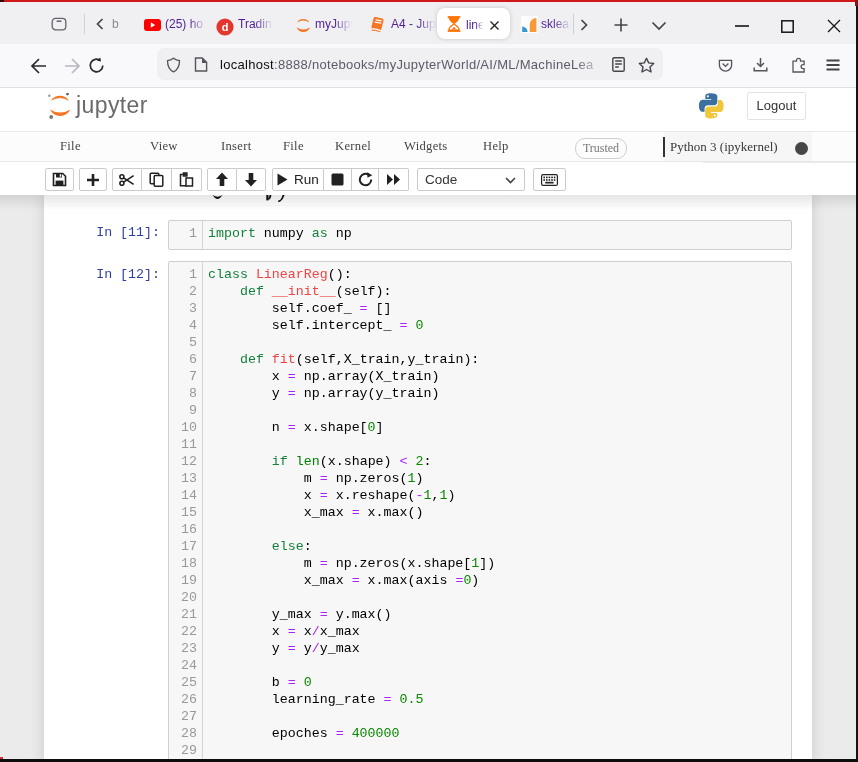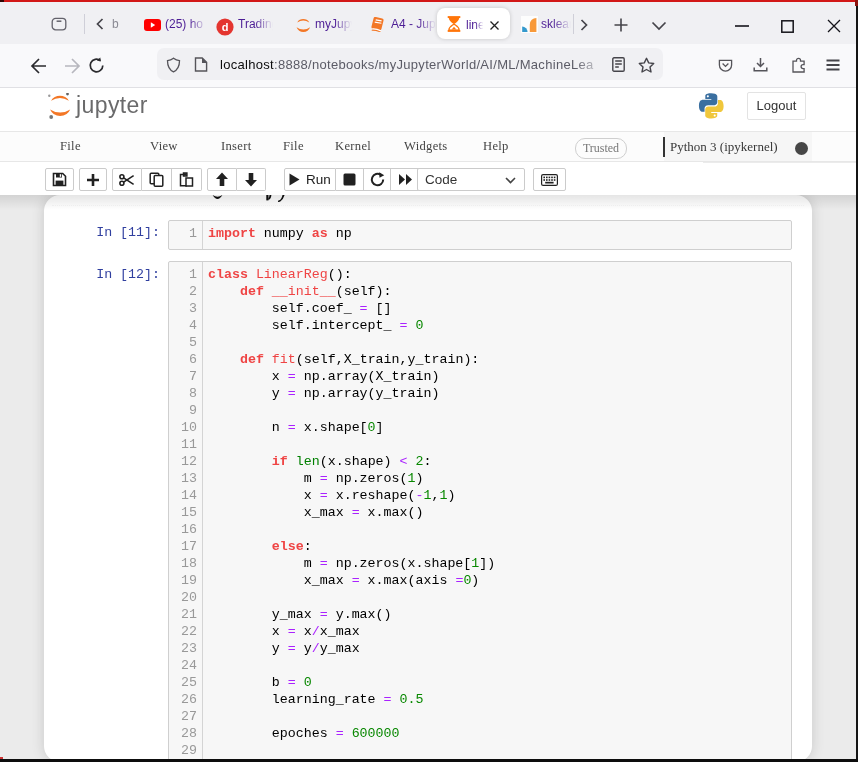--- a/index.html
+++ b/index.html
@@ -34,27 +34,27 @@
 #logorow { position:absolute; left:0; top:0; width:858px; height:43px; background:#fff; }
 #menurow { position:absolute; left:0; top:43px; width:858px; height:31px; background:#fcfcfc; border-top:1px solid #e7e7e7; border-bottom:1px solid #e7e7e7;font-family:Liberation Serif, serif; }
 .mitem { position:absolute; top:7px; font-size:12.6px; color:#444; letter-spacing:0.3px; }
 #toolrow { position:absolute; left:0; top:75px; width:858px; height:32px; background:#fff; }
 .tbtn { position:absolute; top:5px; height:23px; background:#fff; border:1px solid #cbcbcb; border-radius:2px; display:flex; align-items:center; justify-content:center; }
 .tgroup { position:absolute; top:5px; height:23px; display:flex; }
 .tgroup .seg { height:23px; background:#fff; border:1px solid #cbcbcb; border-left:none; display:flex; align-items:center; justify-content:center; }
 .tgroup .seg:first-child { border-left:1px solid #cbcbcb; border-radius:2px 0 0 2px; }
 .tgroup .seg:last-child { border-radius:0 2px 2px 0; }
 #content { position:absolute; left:0; top:107px; width:858px; height:567px; background:#ebebeb; }
-#container { position:absolute; left:44px; top:0; width:768px; height:567px; background:#fff; box-shadow:0 0 12px 1px rgba(87,87,87,0.2);border-radius:16px; }
+#container { position:absolute; left:44px; top:0; width:768px; height:567px; background:#fff; box-shadow:0 0 12px 1px rgba(87,87,87,0.2); }
 .prompt { position:absolute; font-family:"Liberation Mono",monospace; font-size:13.3px; color:#303f9f; }
 .cellbox { position:absolute; left:124px; width:624px; border:1px solid #cfcfcf; border-radius:2px; background:#f7f7f7; }
 .gutter { position:absolute; left:0; top:0; bottom:0; width:34px; border-right:1px solid #d4d4d4; }
 .lnums { position:absolute; left:0; width:28px; top:4px; text-align:right; font-family:"Liberation Mono",monospace; font-size:13.3px; line-height:17px; color:#999; }
 .code { position:absolute; left:39px; top:4px; font-family:"Liberation Mono",monospace; font-size:13.3px; line-height:17px; color:#000; white-space:pre; }
-.k { color:#ef4444; font-weight:bold; }
+.k { color:#15803d; font-weight:normal; }
 .d { color:#ef4444; }
 .o { color:#aa22ff; }
 .n { color:#088800; }
 .b { color:#008000; }
 </style>
 </head>
 <body>
 <div id="topline"></div>
 <div id="tlc"></div>
 <div id="trc"></div>
@@ -223,21 +223,21 @@
             m <span class="o">=</span> np.zeros(x.shape[<span class="n">1</span>])
             x_max <span class="o">=</span> x.max(axis <span class="o">=</span><span class="n">0</span>)
 
         y_max <span class="o">=</span> y.max()
         x <span class="o">=</span> x<span class="o">/</span>x_max
         y <span class="o">=</span> y<span class="o">/</span>y_max
 
         b <span class="o">=</span> <span class="n">0</span>
         learning_rate <span class="o">=</span> <span class="n">0.5</span>
 
-        epoches <span class="o">=</span> <span class="n">600000</span>
+        epoches <span class="o">=</span> <span class="n">400000</span>
 </div>
       </div>
     </div>
   </div>
   <div id="hshadow"></div>
   <div id="jheader">
     <div id="logorow">
       <svg class="abs" style="left:44px;top:5px;" width="28" height="28" viewBox="0 0 28 28">
         <path d="M7.0,7.8 A10.4,10.4 0 0 1 24.9,7.8 A17,17 0 0 0 7.0,7.8 Z" fill="#f37726"></path>
         <path d="M6.1,16.4 A11,11 0 0 0 26.2,16.4 A18,18 0 0 1 6.1,16.4 Z" fill="#f37726"></path>
@@ -316,21 +316,21 @@
               <path d="M7,0.5 L13,7 H9.3 V14 H4.7 V7 H1 Z" fill="#212121"></path>
             </svg>
         </div>
         <div class="seg" style="width:29px;">
           <svg width="14" height="15" viewBox="0 0 14 15">
               <path d="M7,14.5 L13,8 H9.3 V1 H4.7 V8 H1 Z" fill="#212121"></path>
             </svg>
         </div>
       </div>
       <div class="tgroup" style="left:272px;">
-        <div class="seg" style="width:52px;margin-left:12px;">
+        <div class="seg" style="width:52px;">
           <svg width="11" height="13" viewBox="0 0 11 13">
               <path d="M0.5,0.5 L10.5,6.5 L0.5,12.5 Z" fill="#212121"></path>
             </svg>
           <span style="font-size:13.5px;color:#212121;margin-left:6px;">Run</span>
         </div>
         <div class="seg" style="width:28px;">
           <svg width="13" height="13" viewBox="0 0 13 13">
               <rect x="0.5" y="0.5" width="12" height="12" rx="1.5" fill="#212121"></rect>
             </svg>
         </div>

